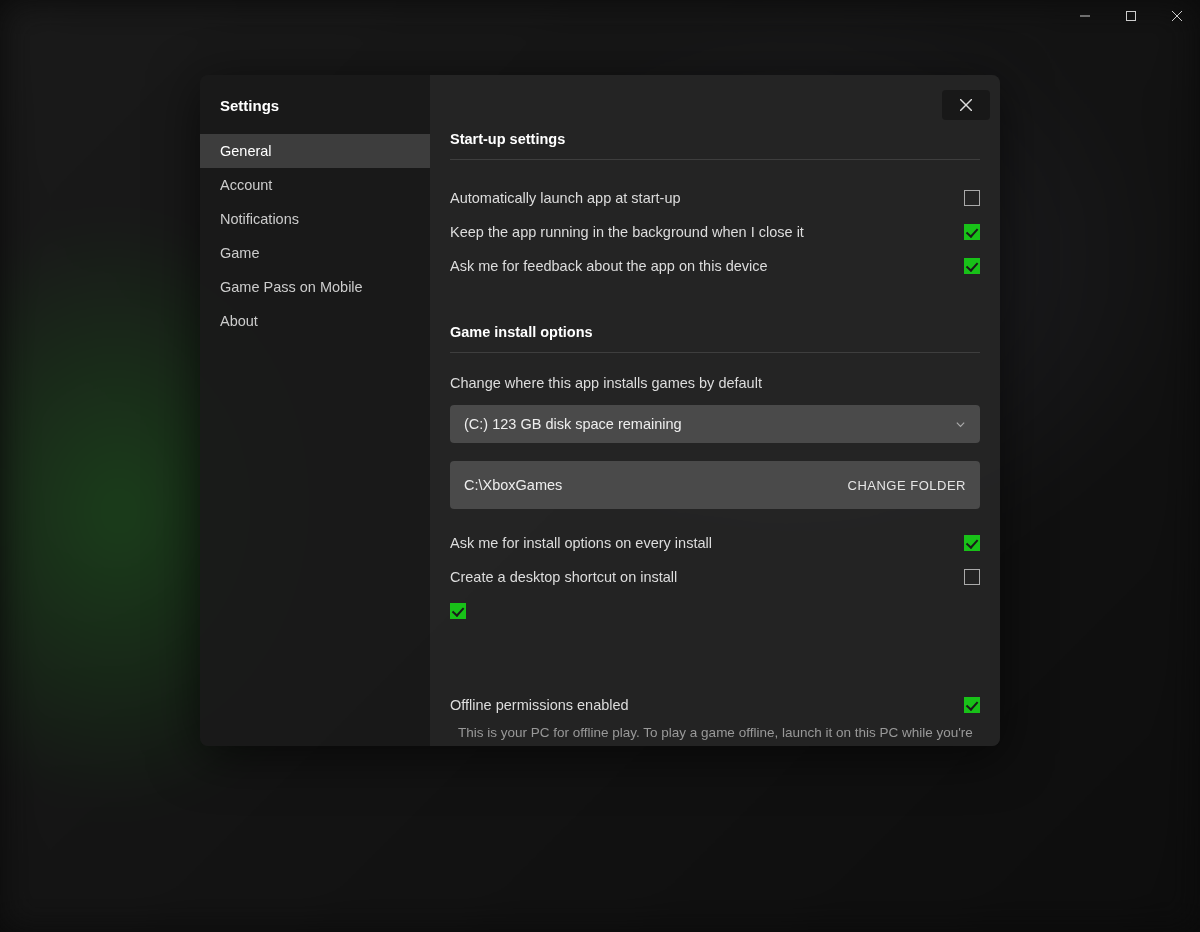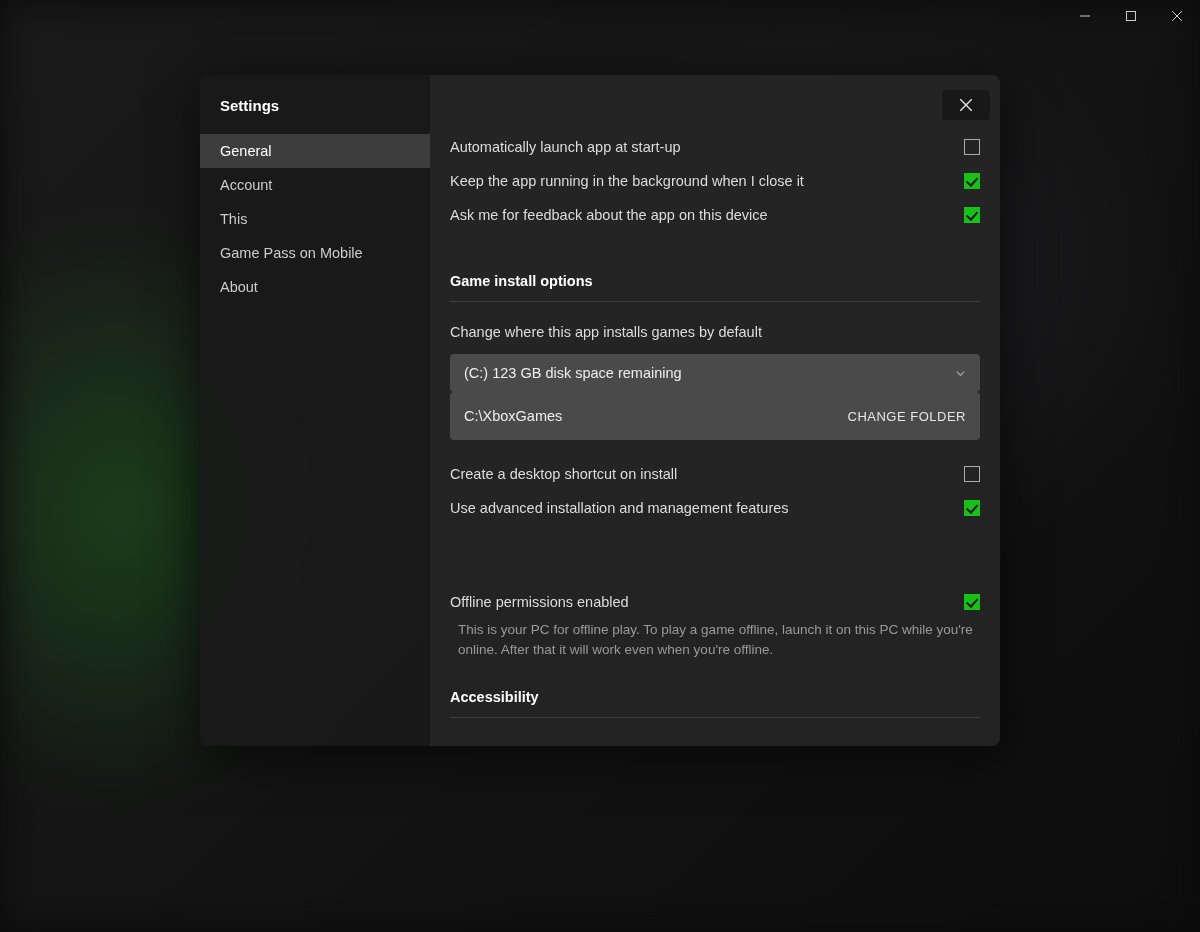--- a/index.html
+++ b/index.html
@@ -151,20 +151,21 @@
     }
     .dropdown {
       background: #4a4a4a;
       border-radius: 4px;
       padding: 11px 14px;
       display: flex;
       justify-content: space-between;
       align-items: center;
       color: #eee;
       font-size: 14.5px;
+      margin-bottom: 18px;
       cursor: pointer;
     }
     .dropdown .chev {
       width: 11px;
       height: 11px;
       color: #aaa;
     }
     .folder-row {
       background: #4a4a4a;
       border-radius: 4px;
@@ -207,33 +208,35 @@
         <line x1="10" y1="0" x2="0" y2="10" stroke="currentColor" stroke-width="1"></line>
       </svg>
   </div>
 </div>
 
 <div class="modal">
   <div class="sidebar">
     <div class="sidebar-title">Settings</div>
     <div class="sidebar-item active">General</div>
     <div class="sidebar-item">Account</div>
-    <div class="sidebar-item">This</div>
+    <div class="sidebar-item">Notifications</div>
+    <div class="sidebar-item">Game</div>
     <div class="sidebar-item">Game Pass on Mobile</div>
     <div class="sidebar-item">About</div>
   </div>
 
   <div class="content">
     <div class="close-modal">
       <svg viewBox="0 0 10 10">
           <line x1="0" y1="0" x2="10" y2="10" stroke="currentColor" stroke-width="1.2"></line>
           <line x1="10" y1="0" x2="0" y2="10" stroke="currentColor" stroke-width="1.2"></line>
         </svg>
     </div>
 
+    <div class="section-title">Start-up settings</div>
 
     <div class="setting-row">
       <span class="setting-label">Automatically launch app at start-up</span>
       <span class="checkbox"></span>
     </div>
     <div class="setting-row">
       <span class="setting-label">Keep the app running in the background when I close it</span>
       <span class="checkbox checked"></span>
     </div>
     <div class="setting-row">
@@ -253,25 +256,28 @@
           <polyline points="2,4 6,8 10,4" fill="none" stroke="currentColor" stroke-width="1.3"></polyline>
         </svg>
     </div>
 
     <div class="folder-row">
       <span class="folder-path">C:\XboxGames</span>
       <span class="change-folder">CHANGE FOLDER</span>
     </div>
 
     <div class="setting-row">
+      <span class="setting-label">Ask me for install options on every install</span>
+      <span class="checkbox checked"></span>
+    </div>
+    <div class="setting-row">
       <span class="setting-label">Create a desktop shortcut on install</span>
       <span class="checkbox"></span>
     </div>
     <div class="setting-row">
-      <span class="setting-label">Use advanced installation and management features</span>
       <span class="checkbox checked"></span>
     </div>
 
     <div class="section-gap"></div>
     <div style="height:20px"></div>
 
 
     <div class="setting-row">
       <span class="setting-label">Offline permissions enabled</span>
       <span class="checkbox checked"></span>

